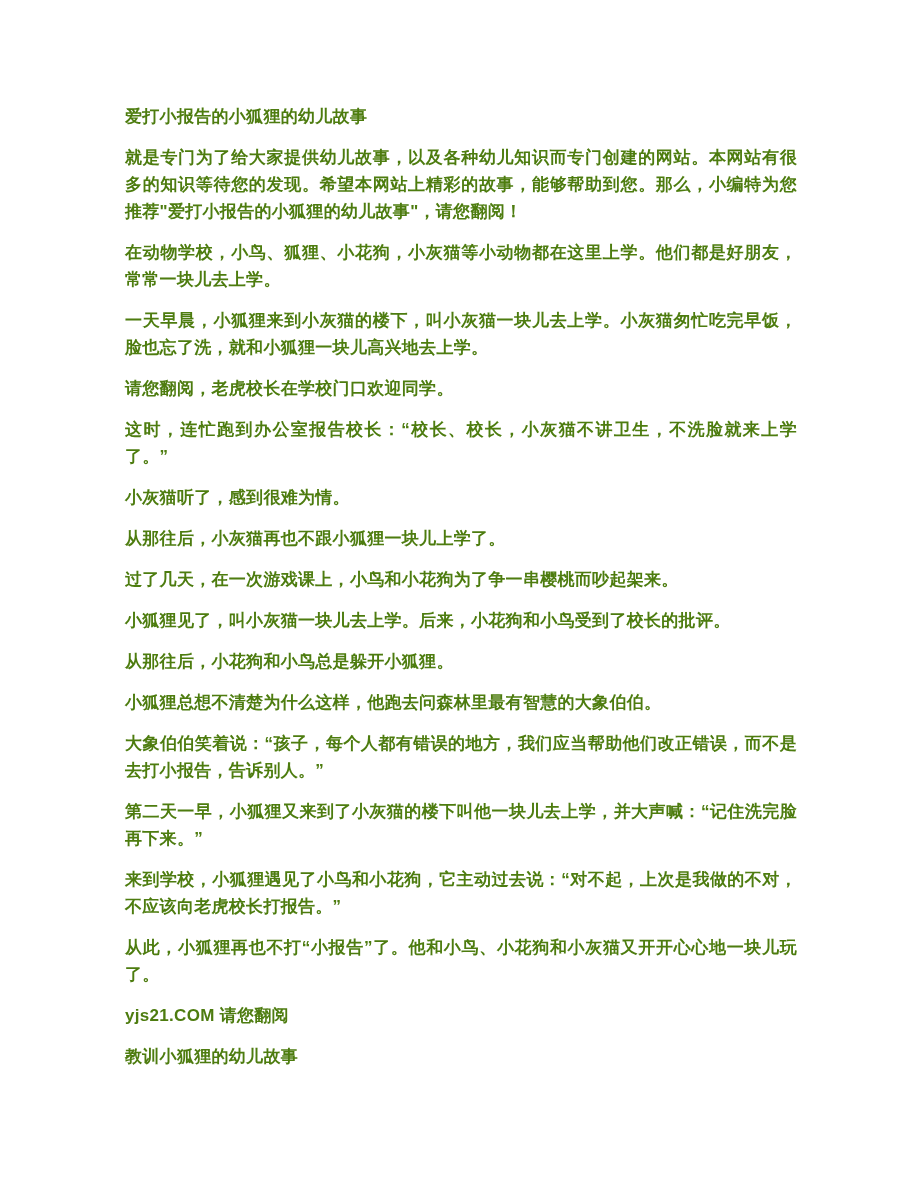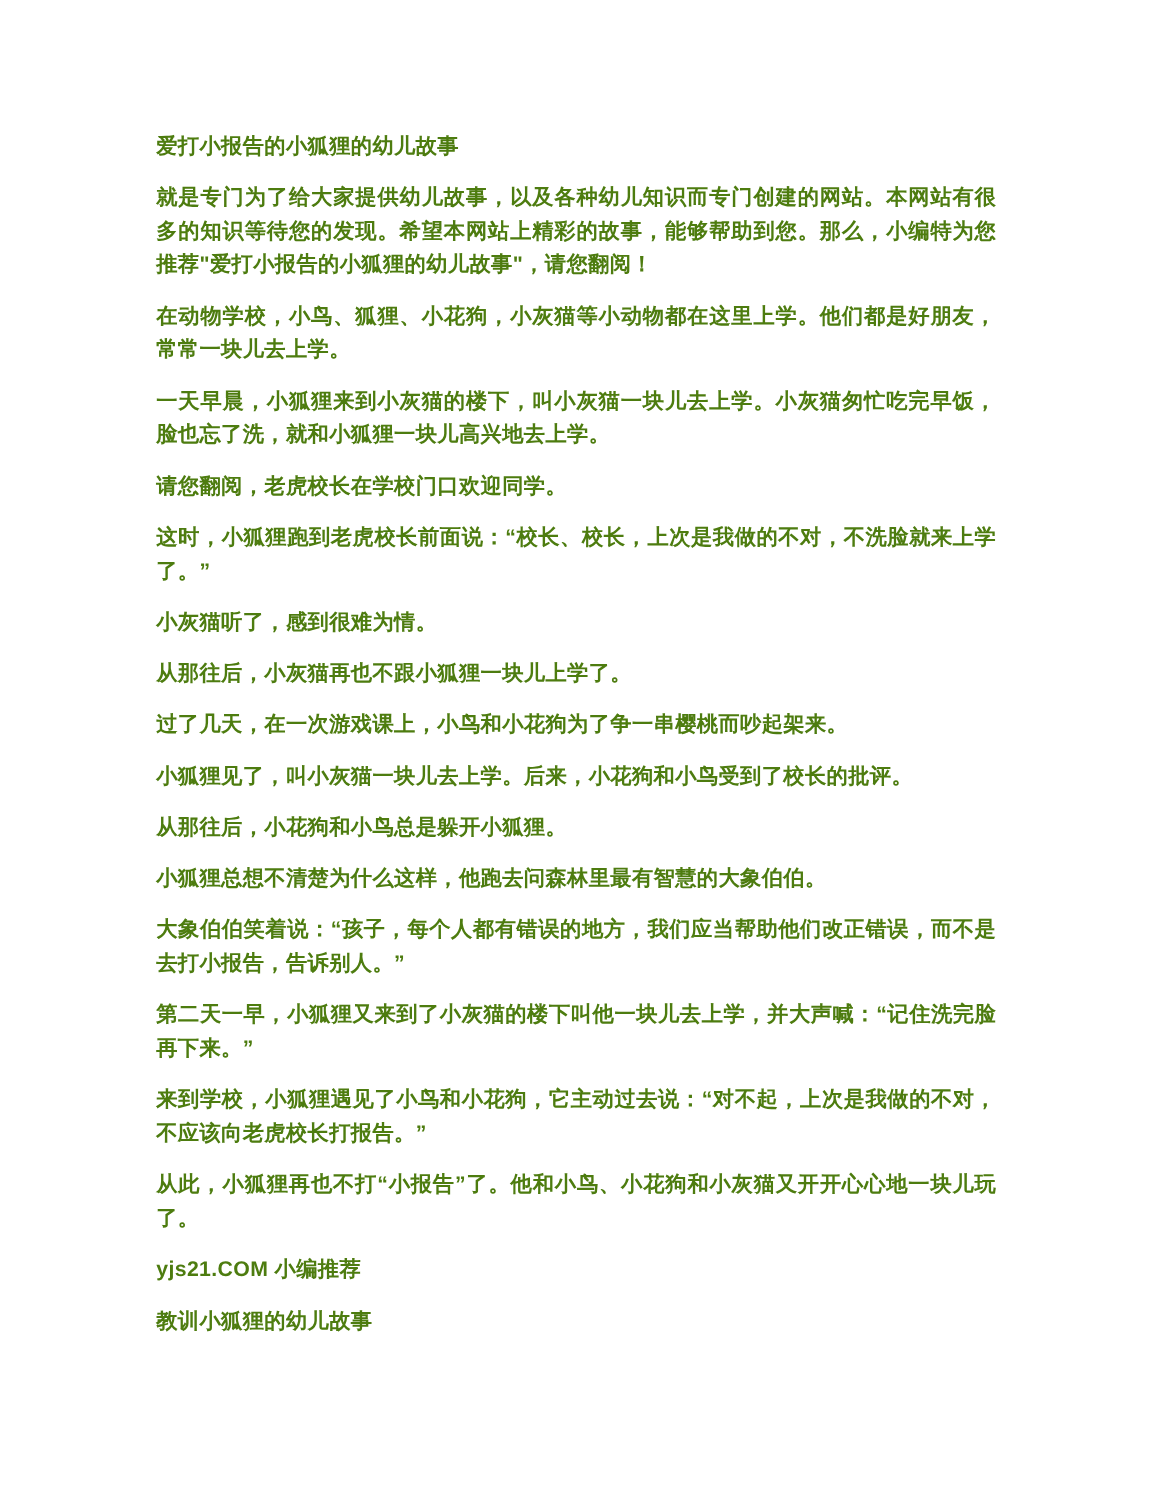--- a/index.html
+++ b/index.html
@@ -42,27 +42,27 @@
 </head>
 <body>
 
 <div class="page">
   <div class="content">
     <p class="doc-title">爱打小报告的小狐狸的幼儿故事</p>
     <p class="para">就是专门为了给大家提供幼儿故事，以及各种幼儿知识而专门创建的网站。本网站有很多的知识等待您的发现。希望本网站上精彩的故事，能够帮助到您。那么，小编特为您推荐"爱打小报告的小狐狸的幼儿故事"，请您翻阅！</p>
     <p class="para">在动物学校，小鸟、狐狸、小花狗，小灰猫等小动物都在这里上学。他们都是好朋友，常常一块儿去上学。</p>
     <p class="para">一天早晨，小狐狸来到小灰猫的楼下，叫小灰猫一块儿去上学。小灰猫匆忙吃完早饭，脸也忘了洗，就和小狐狸一块儿高兴地去上学。</p>
     <p class="para">请您翻阅，老虎校长在学校门口欢迎同学。</p>
-    <p class="para">这时，小狐狸跑到老虎校长前面说：“校长、校长，上次是我做的不对，不洗脸就来上学了。”</p>
+    <p class="para">这时，连忙跑到办公室报告校长：“校长、校长，小灰猫不讲卫生，不洗脸就来上学了。”</p>
     <p class="para">小灰猫听了，感到很难为情。</p>
     <p class="para">从那往后，小灰猫再也不跟小狐狸一块儿上学了。</p>
     <p class="para">过了几天，在一次游戏课上，小鸟和小花狗为了争一串樱桃而吵起架来。</p>
     <p class="para">小狐狸见了，叫小灰猫一块儿去上学。后来，小花狗和小鸟受到了校长的批评。</p>
     <p class="para">从那往后，小花狗和小鸟总是躲开小狐狸。</p>
     <p class="para">小狐狸总想不清楚为什么这样，他跑去问森林里最有智慧的大象伯伯。</p>
     <p class="para">大象伯伯笑着说：“孩子，每个人都有错误的地方，我们应当帮助他们改正错误，而不是去打小报告，告诉别人。”</p>
     <p class="para">第二天一早，小狐狸又来到了小灰猫的楼下叫他一块儿去上学，并大声喊：“记住洗完脸再下来。”</p>
     <p class="para">来到学校，小狐狸遇见了小鸟和小花狗，它主动过去说：“对不起，上次是我做的不对，不应该向老虎校长打报告。”</p>
     <p class="para">从此，小狐狸再也不打“小报告”了。他和小鸟、小花狗和小灰猫又开开心心地一块儿玩了。</p>
-    <p class="para">yjs21.COM 小编推荐</p>
+    <p class="para">yjs21.COM 请您翻阅</p>
     <p class="para">教训小狐狸的幼儿故事</p>
   </div>
 </div>
 
 </body></html>

